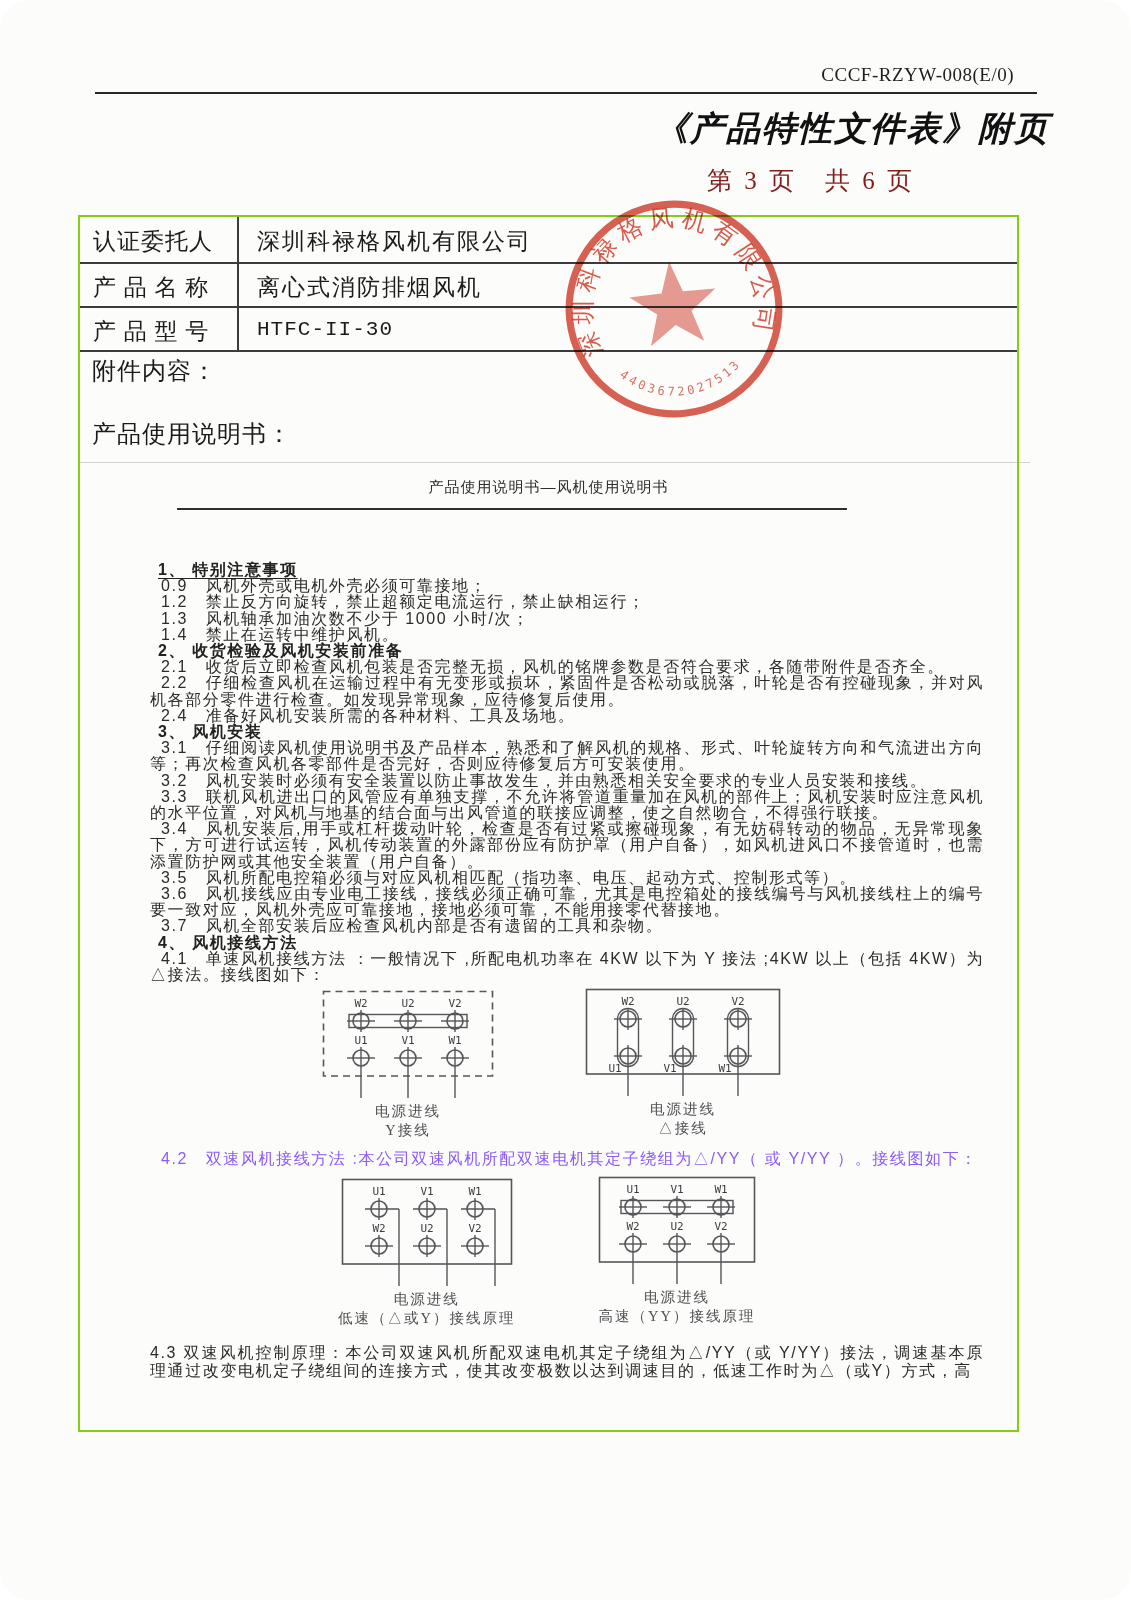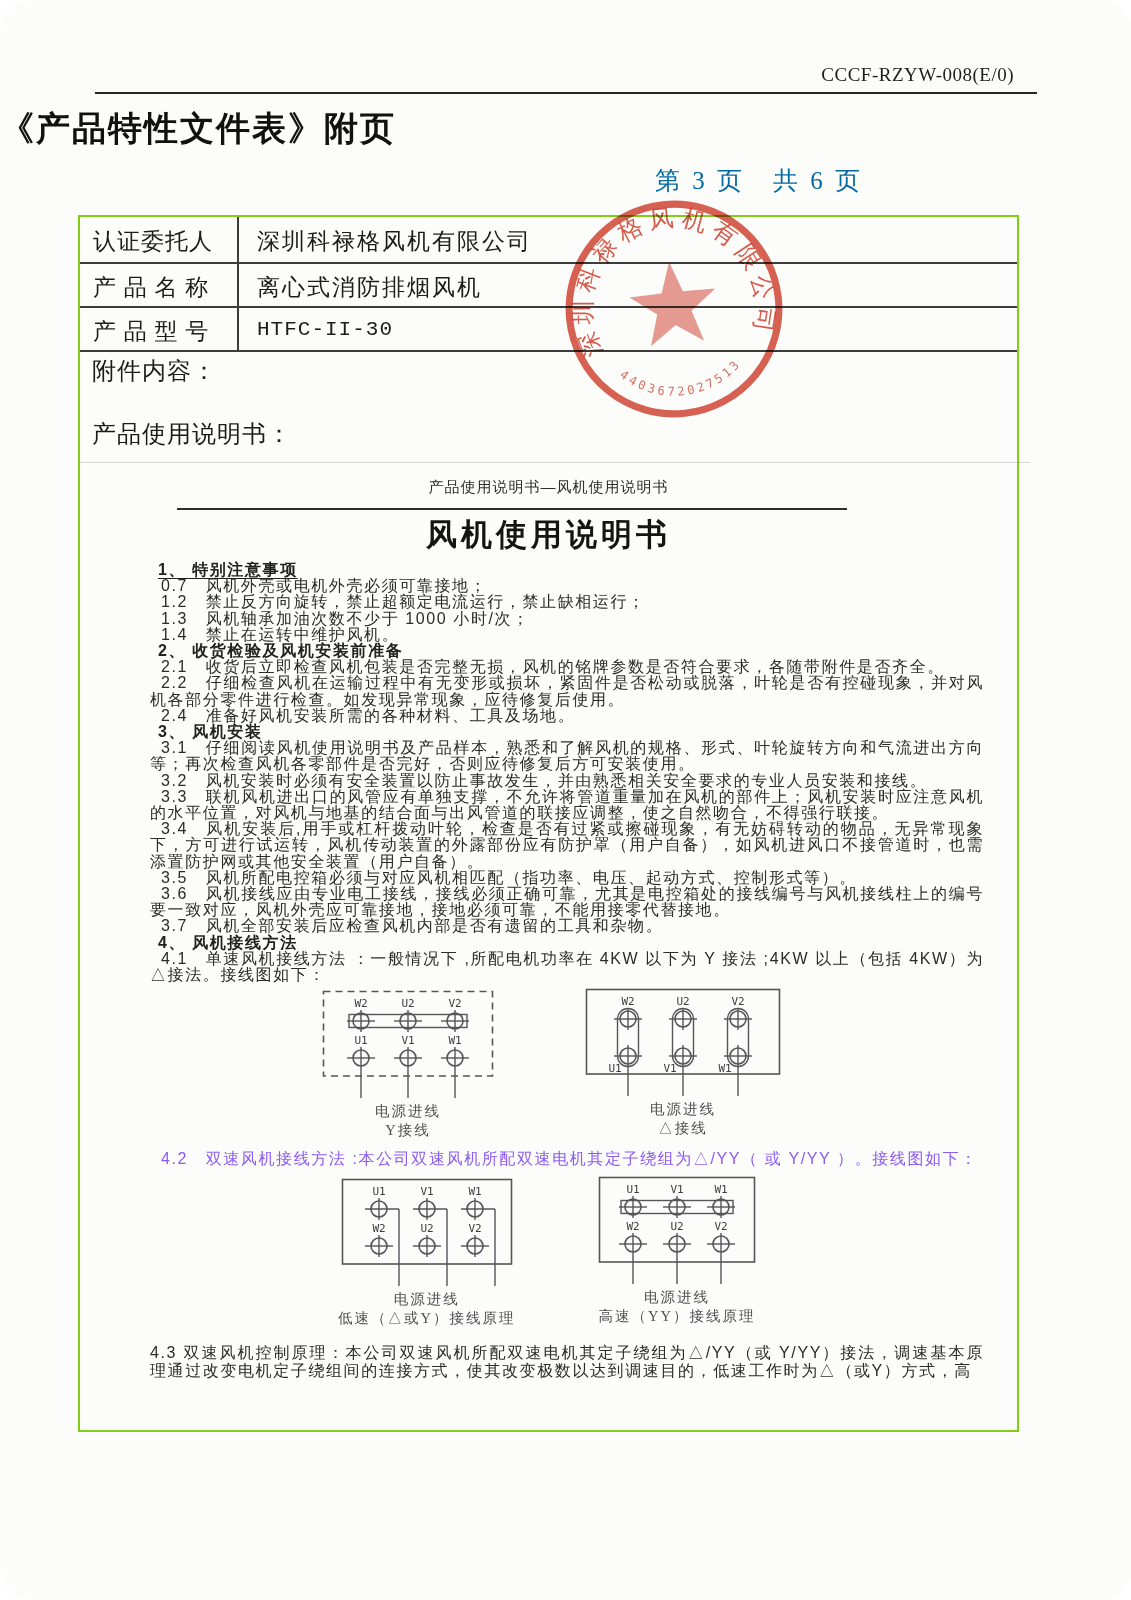--- a/index.html
+++ b/index.html
@@ -2,25 +2,25 @@
 <html><head>
 <meta charset="utf-8">
 <style>
   html,body{margin:0;padding:0;background:#ffffff;}
   .page{position:relative;width:1131px;height:1600px;background:#fcfcfa;overflow:hidden;
         font-family:"Liberation Serif",serif;color:#222;border-radius:31px;}
   
   .doc-code{position:absolute;top:64px;left:752px;width:262px;text-align:right;
             font-size:19px;color:#1e1e1e;letter-spacing:.5px;}
   .header-rule{position:absolute;top:92px;left:95px;width:942px;height:2px;background:#262626;}
-  .page-title{position:absolute;top:106px;left:0;width:1050px;text-align:left;
+  .page-title{position:absolute;top:106px;left:0;width:1050px;text-align:right;
               font-family:"Liberation Sans",sans-serif;font-weight:700;font-size:34px;
-              letter-spacing:2px;color:#111;}
-  .page-info{position:absolute;top:164px;left:614px;width:290px;text-align:center;
-             font-size:25px;letter-spacing:3px;color:#0369a1;}
+              letter-spacing:2px;color:#111;font-style:italic;}
+  .page-info{position:absolute;top:164px;left:666px;width:290px;text-align:center;
+             font-size:25px;letter-spacing:3px;color:#7f1d1d;}
   
   .big-box{position:absolute;left:78px;top:215px;width:937px;height:1213px;
            border:2px solid #84cc16;background:transparent;}
   .trow{position:absolute;left:0;width:100%;border-bottom:2px solid #3c3c3c;box-sizing:border-box;}
   .trow1{top:0;height:47px;}
   .trow2{top:47px;height:44px;}
   .trow3{top:91px;height:44px;}
   .tdivider{position:absolute;left:157px;top:0;width:2px;height:135px;background:#3c3c3c;}
   .tlabel{position:absolute;left:13px;font-size:23px;color:#1c1c1c;letter-spacing:1px;white-space:nowrap;}
   .tvalue{position:absolute;left:177px;font-size:23px;color:#1c1c1c;letter-spacing:2px;white-space:nowrap;}
@@ -81,25 +81,24 @@
     <div class="tlabel" style="top:55px">产 品 名 称</div>
     <div class="tvalue" style="top:55px">离心式消防排烟风机</div>
     <div class="tlabel" style="top:99px">产 品 型 号</div>
     <div class="tvalue mono" style="top:101px">HTFC-II-30</div>
 
     <div class="attach-label">附件内容：</div>
     <div class="manual-label">产品使用说明书：</div>
 
     <div class="man-subtitle">产品使用说明书—风机使用说明书</div>
     <div class="subtitle-rule"></div>
-    <div class="man-title">风机使用说明书</div>
 
     <div class="doc-body">
         <div class="para h1u">1、 特别注意事项</div>
-        <div class="para item">0.7　风机外壳或电机外壳必须可靠接地；</div>
+        <div class="para item">0.9　风机外壳或电机外壳必须可靠接地；</div>
         <div class="para item">1.2　禁止反方向旋转，禁止超额定电流运行，禁止缺相运行；</div>
         <div class="para item">1.3　风机轴承加油次数不少于 1000 小时/次；</div>
         <div class="para item">1.4　禁止在运转中维护风机。</div>
         <div class="para h1">2、 收货检验及风机安装前准备</div>
         <div class="para item">2.1　收货后立即检查风机包装是否完整无损，风机的铭牌参数是否符合要求，各随带附件是否齐全。</div>
         <div class="para item">2.2　仔细检查风机在运输过程中有无变形或损坏，紧固件是否松动或脱落，叶轮是否有控碰现象，并对风机各部分零件进行检查。如发现异常现象，应待修复后使用。</div>
         <div class="para item">2.4　准备好风机安装所需的各种材料、工具及场地。</div>
         <div class="para h1">3、 风机安装</div>
         <div class="para item">3.1　仔细阅读风机使用说明书及产品样本，熟悉和了解风机的规格、形式、叶轮旋转方向和气流进出方向等；再次检查风机各零部件是否完好，否则应待修复后方可安装使用。</div>
         <div class="para item">3.2　风机安装时必须有安全装置以防止事故发生，并由熟悉相关安全要求的专业人员安装和接线。</div>

